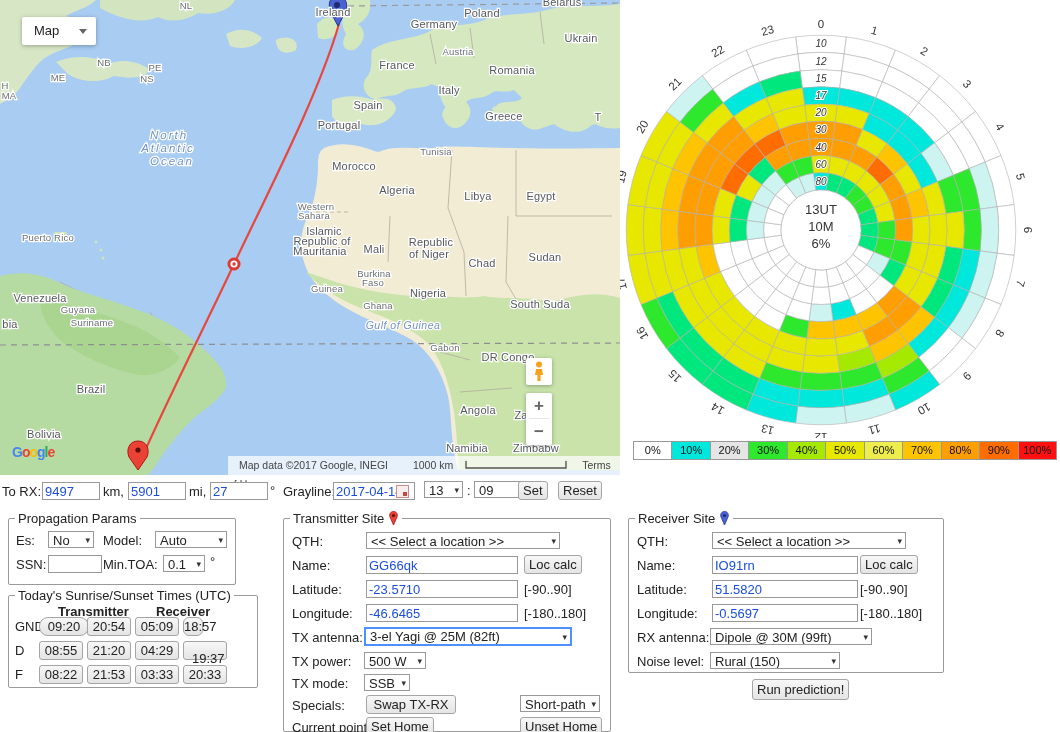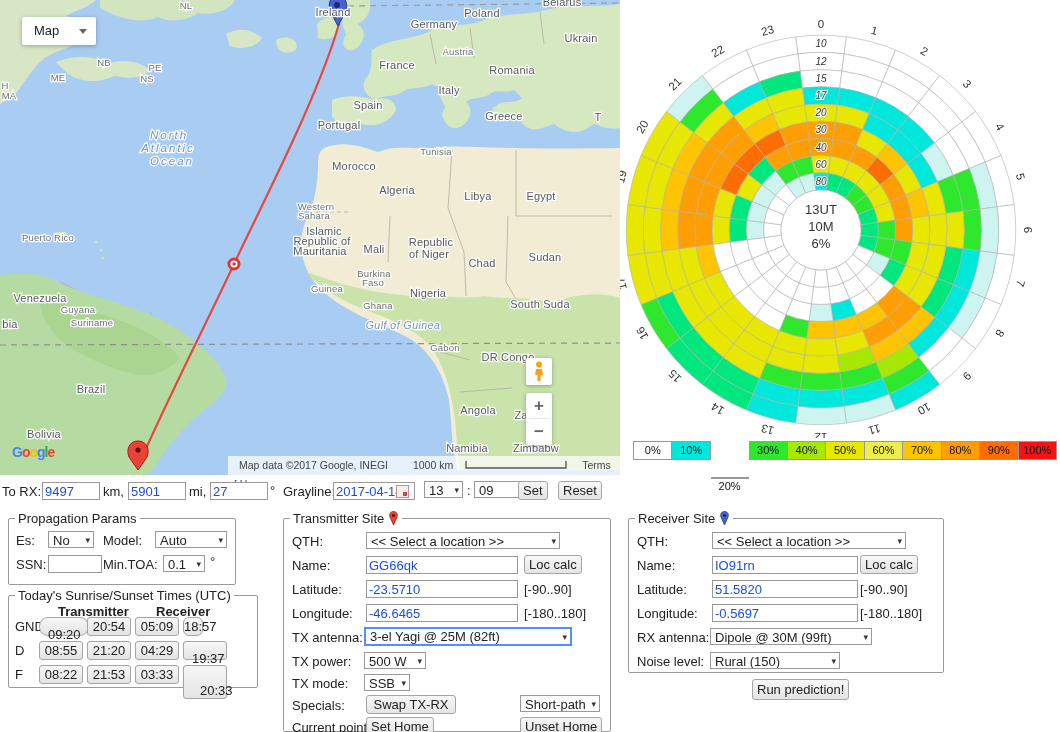--- a/index.html
+++ b/index.html
@@ -451,21 +451,21 @@
         <text x="621.5" y="180.6" text-anchor="middle" font-size="11.5px" fill="#333" transform="rotate(285 621.5 176.6)" font-family="&quot;Liberation Sans&quot;,sans-serif">19</text>
         <text x="642.2" y="130.7" text-anchor="middle" font-size="11.5px" fill="#333" transform="rotate(300 642.2 126.7)" font-family="&quot;Liberation Sans&quot;,sans-serif">20</text>
         <text x="675.0" y="88.0" text-anchor="middle" font-size="11.5px" fill="#333" transform="rotate(315 675.0 84.0)" font-family="&quot;Liberation Sans&quot;,sans-serif">21</text>
         <text x="717.7" y="55.2" text-anchor="middle" font-size="11.5px" fill="#333" transform="rotate(330 717.7 51.2)" font-family="&quot;Liberation Sans&quot;,sans-serif">22</text>
         <text x="767.6" y="34.5" text-anchor="middle" font-size="11.5px" fill="#333" transform="rotate(345 767.6 30.5)" font-family="&quot;Liberation Sans&quot;,sans-serif">23</text>
       </svg>
   </div>
   <div id="legend" class="abs">
       <div class="sw" style="background: rgb(255, 255, 255);">0%</div>
       <div class="sw" style="background: rgb(0, 231, 220);">10%</div>
-      <div class="sw" style="background: #0369a1; margin-top: 36px;">20%</div>
+      <div class="sw" style="background: #e5e5e5;">20%</div>
       <div class="sw" style="background: rgb(45, 232, 45);">30%</div>
       <div class="sw" style="background: rgb(166, 233, 0);">40%</div>
       <div class="sw" style="background: rgb(231, 231, 0);">50%</div>
       <div class="sw" style="background: rgb(237, 237, 78);">60%</div>
       <div class="sw" style="background: rgb(255, 196, 0);">70%</div>
       <div class="sw" style="background: rgb(255, 158, 0);">80%</div>
       <div class="sw" style="background: rgb(255, 109, 0);">90%</div>
       <div class="sw" style="background: rgb(255, 16, 16);">100%</div>
     </div>
 
@@ -500,34 +500,34 @@
   <span class="sel" style="left:163px;top:555px;width:42px">0.1</span>
   <span class="lbl" style="left:210px;top:554px">°</span>
 
   <fieldset class="grp" style="left:8px;top:588px;width:248px;height:98px">
     <legend>Today's Sunrise/Sunset Times (UTC)</legend>
   </fieldset>
   <span class="lbl" style="left:58px;top:604px;font-weight:bold">Transmitter</span>
   <span class="lbl" style="left:156px;top:604px;font-weight:bold">Receiver</span>
   <div id="sun-rows">
       <span class="lbl" style="left: 15px; top: 619px;">GND</span>
-      <span class="btn" style="left: 39px; top: 617px; width: 50px; padding: 8px; border-radius: 9px;">09:20</span>
+      <span class="btn" style="left: 39px; top: 617px; width: 50px; padding: 0px; border-radius: 9px;">09:20</span>
       <span class="btn" style="left: 87px; top: 617px; width: 44px; padding: 0px;">20:54</span>
       <span class="btn" style="left: 135px; top: 617px; width: 44px; padding: 0px;">05:09</span>
       <span class="btn" style="left: 183px; top: 617px; width: 20px; padding: 0px; border-radius: 6px;">18:57</span>
       <span class="lbl" style="left: 15px; top: 643px;">D</span>
       <span class="btn" style="left: 39px; top: 641px; width: 44px; padding: 0px;">08:55</span>
       <span class="btn" style="left: 87px; top: 641px; width: 44px; padding: 0px;">21:20</span>
       <span class="btn" style="left: 135px; top: 641px; width: 44px; padding: 0px;">04:29</span>
       <span class="btn" style="left: 183px; top: 641px; width: 44px; padding: 8px;">19:37</span>
       <span class="lbl" style="left: 15px; top: 667px;">F</span>
       <span class="btn" style="left: 39px; top: 665px; width: 44px; padding: 0px;">08:22</span>
       <span class="btn" style="left: 87px; top: 665px; width: 44px; padding: 0px;">21:53</span>
       <span class="btn" style="left: 135px; top: 665px; width: 44px; padding: 0px;">03:33</span>
-      <span class="btn" style="left: 183px; top: 665px; width: 44px; padding: 16px;">20:33</span>
+      <span class="btn" style="left: 183px; top: 665px; width: 44px; padding: 0px;">20:33</span>
     </div>
 
   <fieldset class="grp" style="left:283px;top:511px;width:326px;height:219px">
     <legend><span>Transmitter Site</span>
       <svg class="pin" width="11" height="15" viewBox="0 0 11 15">
           <path d="M5.5,0.5 C8.5,0.5 10,3 9,6 L5.5,14 L2,6 C1,3 2.5,0.5 5.5,0.5 Z" fill="#ea4335" stroke="#b31412" stroke-width="0.8"></path>
           <circle cx="5.5" cy="4.5" r="1.6" fill="#5c0f0b"></circle>
         </svg>
     </legend>
   </fieldset>

